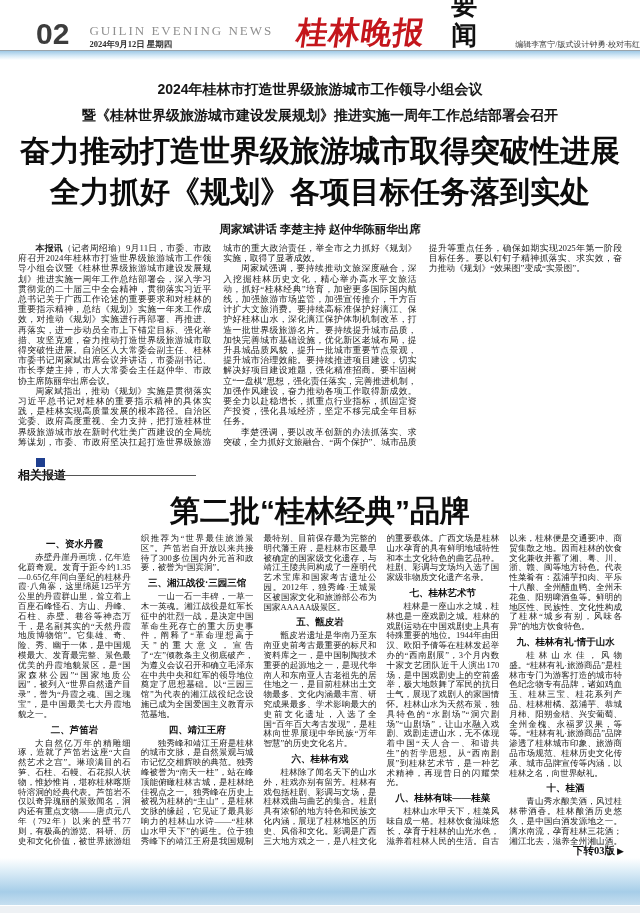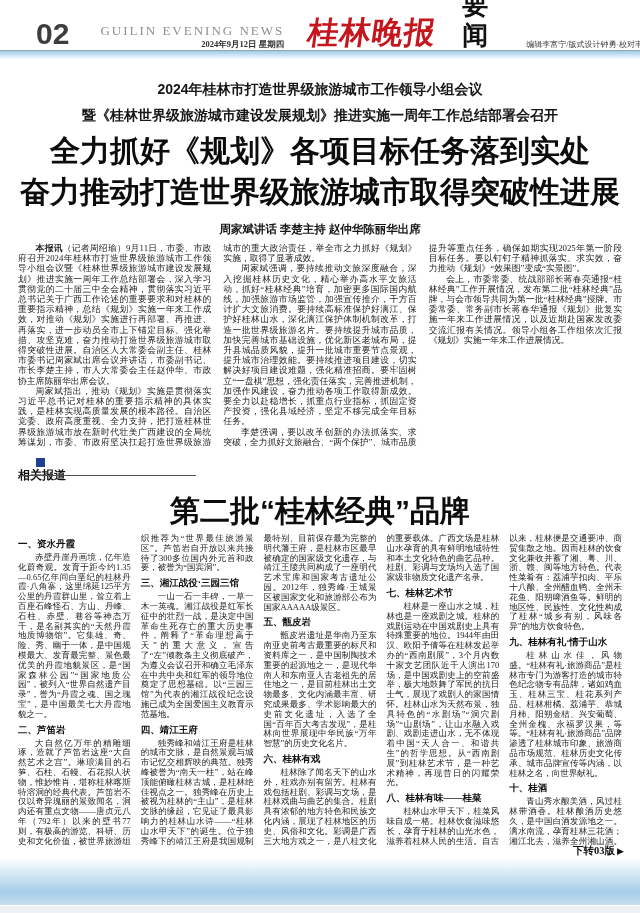--- a/index.html
+++ b/index.html
@@ -3,21 +3,21 @@
 <meta charset="utf-8">
 <style>
   html,body{margin:0;padding:0;background:#ffffff;}
   .page{position:relative;width:640px;height:913px;background:#ffffff;overflow:hidden;
         font-family:"Liberation Serif","DejaVu Serif",serif;color:#1c1c1c;text-decoration:underline;}
   
   .masthead{position:absolute;top:10px;left:36px;right:12px;height:40px;
             display:flex;align-items:flex-end;}
   .page-num{font-family:"Liberation Sans","DejaVu Sans",sans-serif;font-size:30px;
             font-weight:700;color:#3d3d3d;line-height:32px;}
-  .en-block{margin-left:31px;text-align:right;}
+  .en-block{margin-left:20px;}
   .en-name{font-size:13px;letter-spacing:2px;color:#8f8f8f;line-height:15px;white-space:nowrap;}
   .date-line{font-size:8.5px;font-weight:700;color:#2e2e2e;line-height:12px;}
   .mast-div{width:1px;height:34px;background:#c7c7c7;margin:0 12px;}
   .paper-logo{font-size:31px;font-weight:900;color:#c4161c;line-height:34px;
               transform:skewX(-8deg);letter-spacing:1px;white-space:nowrap;}
   .section-name{font-family:"Liberation Sans","DejaVu Sans",sans-serif;font-size:26px;
                 font-weight:900;color:#111;line-height:30px;margin-left:26px;}
   .mast-div2{width:1px;height:36px;background:#c7c7c7;margin-left:38px;}
   .staff-line{margin-left:auto;font-size:8px;color:#3a3a3a;line-height:10px;white-space:nowrap;}
   .mast-rule{position:absolute;top:50px;left:0;right:0;height:1px;background:#9aa4ab;}
@@ -43,21 +43,21 @@
                  font-family:"Liberation Sans","DejaVu Sans",sans-serif;
                  font-size:12px;font-weight:700;color:#111;flex-direction:column;}
   .label-square{width:9px;height:9px;background:#1f3f8f;margin-right:4px;display:inline-block;}
   .related-rule{position:absolute;top:475px;left:18px;width:178px;height:1px;background:#555;}
   .related-title{position:absolute;top:491px;left:18px;right:18px;text-align:center;
                  font-family:"Liberation Sans","DejaVu Sans",sans-serif;
                  font-size:30px;font-weight:900;color:#0c0c0c;}
   .bottom-body{position:absolute;top:534px;left:18px;width:604px;height:320px;
                column-count:5;column-gap:10px;column-fill:auto;overflow:hidden;
                font-size:8.5px;line-height:9.8px;text-align:justify;color:#222;}
-  .bottom-body h3{margin:4px 0 3px;font-size:9.5px;font-weight:700;
+  .bottom-body h3{margin:4px 0 3px;text-align:center;font-size:9.5px;font-weight:700;
                   color:#111;line-height:12px;}
   .bottom-body p{margin:0;text-indent:2em;}
   
   .continue{position:absolute;top:844px;right:16px;font-size:10.5px;font-weight:700;color:#111;}
   .continue .arrow{font-size:9px;margin-left:2px;}
   .bottom-band{position:absolute;top:858px;left:0;right:0;height:47px;
                background:linear-gradient(180deg,rgba(255,255,255,0) 0%,#dcedf7 28%,#a6cde8 72%,#c6dff0 100%);}
   .page-edge{position:absolute;bottom:0;left:0;right:0;height:7px;background:#eef1f4;}
 </style>
 </head>
@@ -78,31 +78,30 @@
     <div class="staff-line">编辑李富宁/版式设计钟勇·校对韦红</div>
   </div>
   <div class="mast-rule"></div>
   <div class="mast-band"></div>
 
   <div class="kicker">
     <div>2024年桂林市打造世界级旅游城市工作领导小组会议</div>
     <div>暨《桂林世界级旅游城市建设发展规划》推进实施一周年工作总结部署会召开</div>
   </div>
   <div class="headline">
+    <div>奋力推动打造世界级旅游城市取得突破性进展</div>
     <div>全力抓好《规划》各项目标任务落到实处</div>
-    <div>奋力推动打造世界级旅游城市取得突破性进展</div>
   </div>
   <div class="byline">周家斌讲话  李楚主持  赵仲华陈丽华出席</div>
 
   <div class="lead-body">
       <p><b>本报讯</b>（记者周绍瑜）9月11日，市委、市政府召开2024年桂林市打造世界级旅游城市工作领导小组会议暨《桂林世界级旅游城市建设发展规划》推进实施一周年工作总结部署会，深入学习贯彻党的二十届三中全会精神，贯彻落实习近平总书记关于广西工作论述的重要要求和对桂林的重要指示精神，总结《规划》实施一年来工作成效，对推动《规划》实施进行再部署、再推进、再落实，进一步动员全市上下锚定目标、强化举措、攻坚克难，奋力推动打造世界级旅游城市取得突破性进展。自治区人大常委会副主任、桂林市委书记周家斌出席会议并讲话，市委副书记、市长李楚主持，市人大常委会主任赵仲华、市政协主席陈丽华出席会议。</p>
       <p>周家斌指出，推动《规划》实施是贯彻落实习近平总书记对桂林的重要指示精神的具体实践，是桂林实现高质量发展的根本路径。自治区党委、政府高度重视、全力支持，把打造桂林世界级旅游城市放在新时代壮美广西建设的全局统筹谋划，市委、市政府坚决扛起打造世界级旅游城市的重大政治责任，举全市之力抓好《规划》实施，取得了显著成效。</p>
       <p>周家斌强调，要持续推动文旅深度融合，深入挖掘桂林历史文化，精心举办高水平文旅活动，抓好“桂林经典”培育，加密更多国际国内航线，加强旅游市场监管，加强宣传推介，千方百计扩大文旅消费。要持续高标准保护好漓江、保护好桂林山水，深化漓江保护体制机制改革，打造一批世界级旅游名片。要持续提升城市品质，加快完善城市基础设施，优化新区老城布局，提升县城品质风貌，提升一批城市重要节点景观，提升城市治理效能。要持续推进项目建设，切实解决好项目建设难题，强化精准招商。要牢固树立“一盘棋”思想，强化责任落实，完善推进机制，加强作风建设，奋力推动各项工作取得新成效。要全力以赴稳增长，抓重点行业指标，抓固定资产投资，强化县域经济，坚定不移完成全年目标任务。</p>
       <p>李楚强调，要以改革创新的办法抓落实、求突破，全力抓好文旅融合、“两个保护”、城市品质提升等重点任务，确保如期实现2025年第一阶段目标任务。要以钉钉子精神抓落实、求实效，奋力推动《规划》“效果图”变成“实景图”。</p>
-      <p>会上，市委常委、统战部部长蒋春亮通报“桂林经典”工作开展情况，发布第二批“桂林经典”品牌，与会市领导共同为第一批“桂林经典”授牌。市委常委、常务副市长蒋春华通报《规划》批复实施一年来工作进展情况，以及近期赴国家发改委交流汇报有关情况。领导小组各工作组依次汇报《规划》实施一年来工作进展情况。</p>
     </div>
 
   <div class="related-label">
     <span class="label-square"></span>
     <span>相关报道</span>
   </div>
   <div class="related-rule"></div>
   <div class="related-title">第二批“桂林经典”品牌</div>
 
   <div class="bottom-body">

